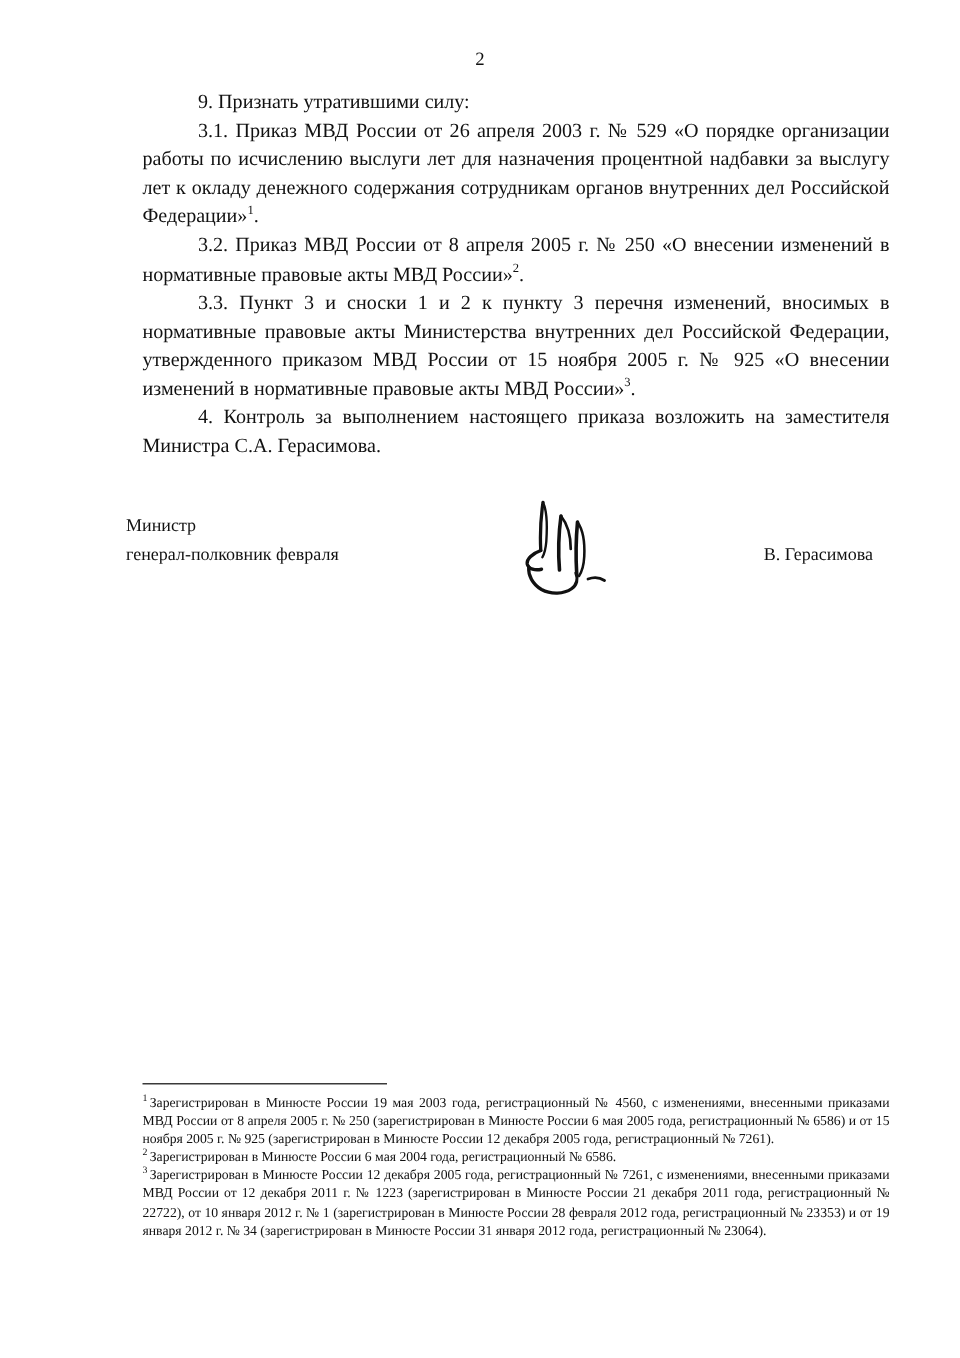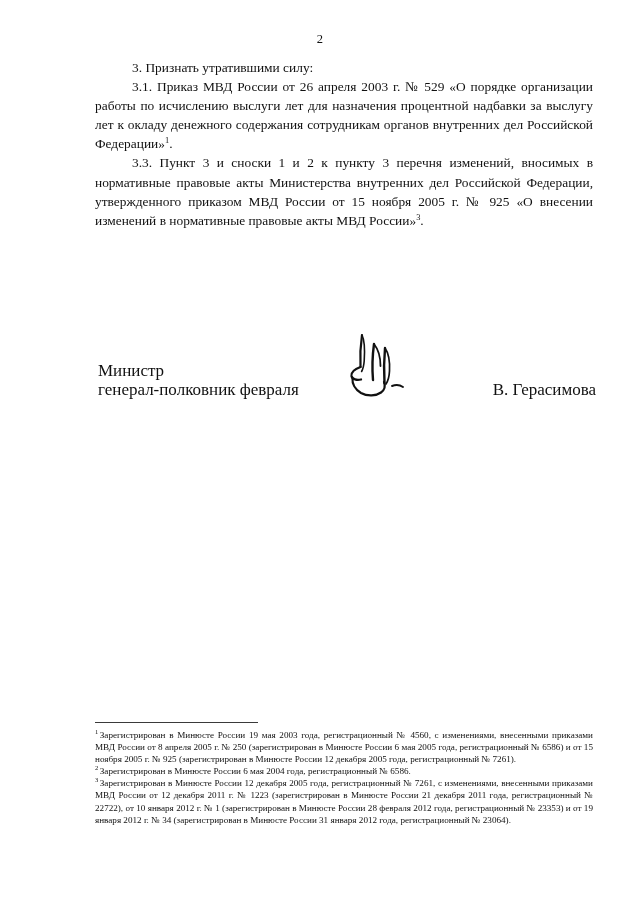--- a/index.html
+++ b/index.html
@@ -60,25 +60,24 @@
   sup.fn {
     font-size: 8.4px;
     vertical-align: super;
     line-height: 0;
   }
 
   
   .sig-block {
     position: absolute;
     top: 341px;
-    left: 98px;
+    left: 84px;
     width: 498px;
-    font-size: 17px;
+    font-size: 12px;
     line-height: 19.1px;
-    margin-top: 20px;
   }
   .sig-row {
     display: flex;
     justify-content: space-between;
     align-items: flex-end;
   }
   .sig-left { white-space: nowrap; }
   .sig-name { white-space: nowrap; }
 
   .sig-title-1 { display: block; }
@@ -128,32 +127,38 @@
 </head>
 <body>
 
 <div class="page">
 
   <div class="page-number">2</div>
 
   <div class="body-block">
 
     <p class="para">
-      <span>3. Признать утратившими силу:</span>
+      <span>9. Признать утратившими силу:</span>
     </p>
 
     <p class="para">
       <span>3.1. Приказ МВД России от 26 апреля 2003 г. № 529 «О порядке организации работы по исчислению выслуги лет для назначения процентной надбавки за выслугу лет к окладу денежного содержания сотрудникам органов внутренних дел Российской Федерации»</span><sup class="fn">1</sup><span>.</span>
     </p>
 
+    <p class="para">
+      <span>3.2. Приказ МВД России от 8 апреля 2005 г. № 250 «О внесении изменений в нормативные правовые акты МВД России»</span><sup class="fn">2</sup><span>.</span>
+    </p>
 
     <p class="para">
       <span>3.3. Пункт 3 и сноски 1 и 2 к пункту 3 перечня изменений, вносимых в нормативные правовые акты Министерства внутренних дел Российской Федерации, утвержденного приказом МВД России от 15 ноября 2005 г. № 925 «О внесении изменений в нормативные правовые акты МВД России»</span><sup class="fn">3</sup><span>.</span>
     </p>
 
+    <p class="para">
+      <span>4. Контроль за выполнением настоящего приказа возложить на заместителя Министра С.А. Герасимова.</span>
+    </p>
 
   </div>
 
   <div class="sig-block">
     <div class="sig-row">
       <div class="sig-left">
         <span class="sig-title-1">Министр</span>
         <span class="sig-title-2">генерал-полковник февраля</span>
       </div>
       <div class="sig-name">В. Герасимова</div>

